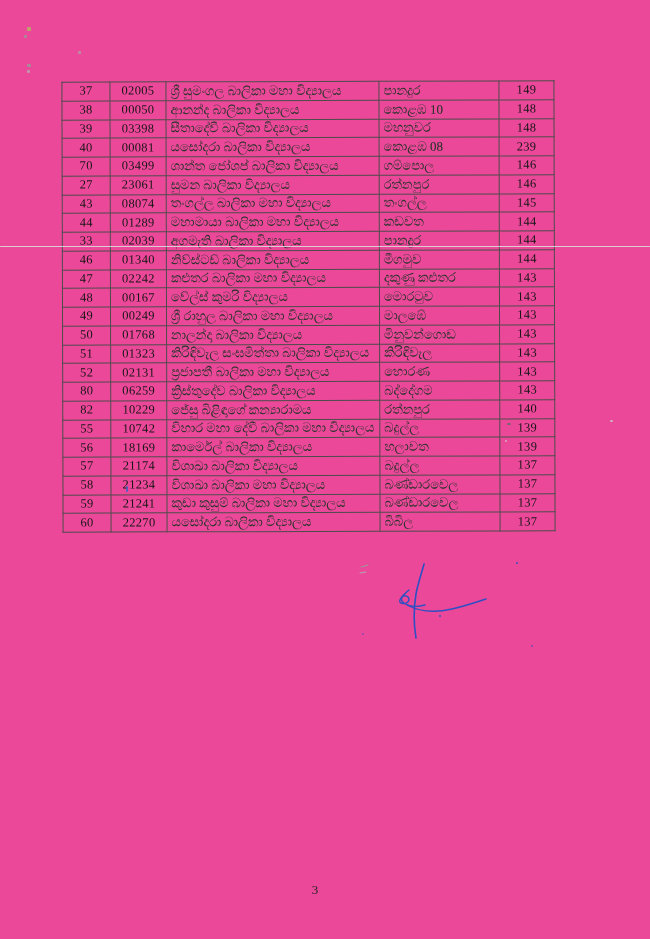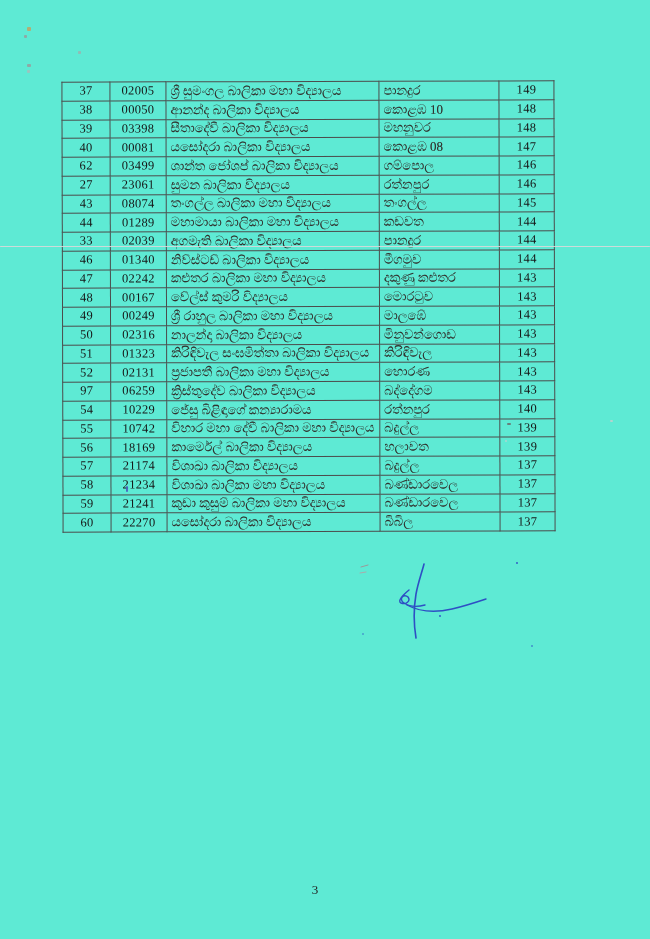--- a/index.html
+++ b/index.html
@@ -5,21 +5,21 @@
   html,body{margin:0;padding:0;}
   body{
     width:650px;height:939px;
     background:#ffffff;
     font-family:"Liberation Serif", serif;
     position:relative;
     overflow:hidden;
   }
   .page{
     position:absolute;inset:0;
-    background:#5eead4;
+    background:#ec4899;
   }
   table.school-table{
     position:absolute;
     left:62px;top:81px;
     width:492px;
     border-collapse:collapse;
     table-layout:fixed;
     transform:rotate(-0.15deg);
   }
   table.school-table td{
@@ -101,25 +101,25 @@
           <td class="c-name">සීතාදේවී බාලිකා විද්‍යාලය</td>
           <td class="c-loc">මහනුවර</td>
           <td class="c-count">148</td>
         </tr>
 
         <tr>
           <td class="c-no">40</td>
           <td class="c-code">00081</td>
           <td class="c-name">යසෝදරා බාලිකා විද්‍යාලය</td>
           <td class="c-loc">කොළඹ 08</td>
-          <td class="c-count">147</td>
-        </tr>
-
-        <tr>
-          <td class="c-no">62</td>
+          <td class="c-count">239</td>
+        </tr>
+
+        <tr>
+          <td class="c-no">70</td>
           <td class="c-code">03499</td>
           <td class="c-name">ශාන්ත ජෝශප් බාලිකා විද්‍යාලය</td>
           <td class="c-loc">ගම්පොල</td>
           <td class="c-count">146</td>
         </tr>
 
         <tr>
           <td class="c-no">27</td>
           <td class="c-code">23061</td>
           <td class="c-name">සුමන බාලිකා විද්‍යාලය</td>
@@ -178,21 +178,21 @@
         <tr>
           <td class="c-no">49</td>
           <td class="c-code">00249</td>
           <td class="c-name">ශ්‍රී රාහුල බාලිකා මහා විද්‍යාලය</td>
           <td class="c-loc">මාලඹේ</td>
           <td class="c-count">143</td>
         </tr>
 
         <tr>
           <td class="c-no">50</td>
-          <td class="c-code">02316</td>
+          <td class="c-code">01768</td>
           <td class="c-name">නාලන්දා බාලිකා විද්‍යාලය</td>
           <td class="c-loc">මිනුවන්ගොඩ</td>
           <td class="c-count">143</td>
         </tr>
 
         <tr>
           <td class="c-no">51</td>
           <td class="c-code">01323</td>
           <td class="c-name">කිරිඳිවැල සංඝමිත්තා බාලිකා විද්‍යාලය</td>
           <td class="c-loc">කිරිඳිවැල</td>
@@ -201,29 +201,29 @@
 
         <tr>
           <td class="c-no">52</td>
           <td class="c-code">02131</td>
           <td class="c-name">ප්‍රජාපතී බාලිකා මහා විද්‍යාලය</td>
           <td class="c-loc">හොරණ</td>
           <td class="c-count">143</td>
         </tr>
 
         <tr>
-          <td class="c-no">97</td>
+          <td class="c-no">80</td>
           <td class="c-code">06259</td>
           <td class="c-name">ක්‍රිස්තුදේව බාලිකා විද්‍යාලය</td>
           <td class="c-loc">බද්දේගම</td>
           <td class="c-count">143</td>
         </tr>
 
         <tr>
-          <td class="c-no">54</td>
+          <td class="c-no">82</td>
           <td class="c-code">10229</td>
           <td class="c-name">ජේසු බිළිඳාගේ කන්‍යාරාමය</td>
           <td class="c-loc">රත්නපුර</td>
           <td class="c-count">140</td>
         </tr>
 
         <tr>
           <td class="c-no">55</td>
           <td class="c-code">10742</td>
           <td class="c-name">විහාර මහා දේවී බාලිකා මහා විද්‍යාලය</td>

